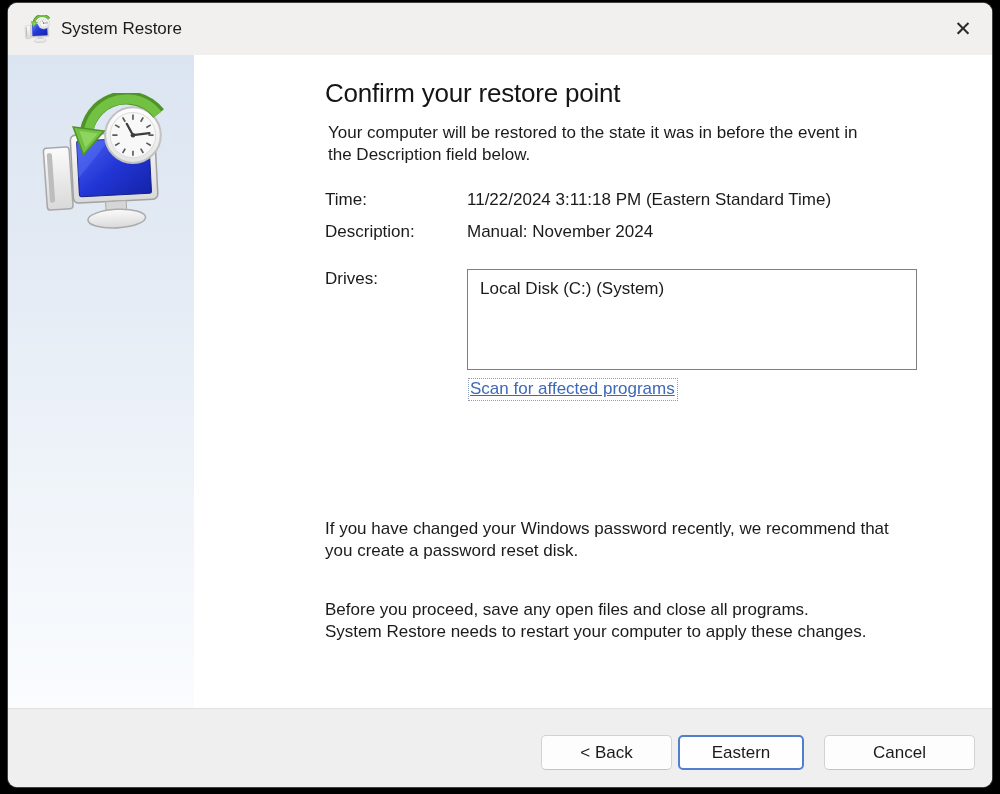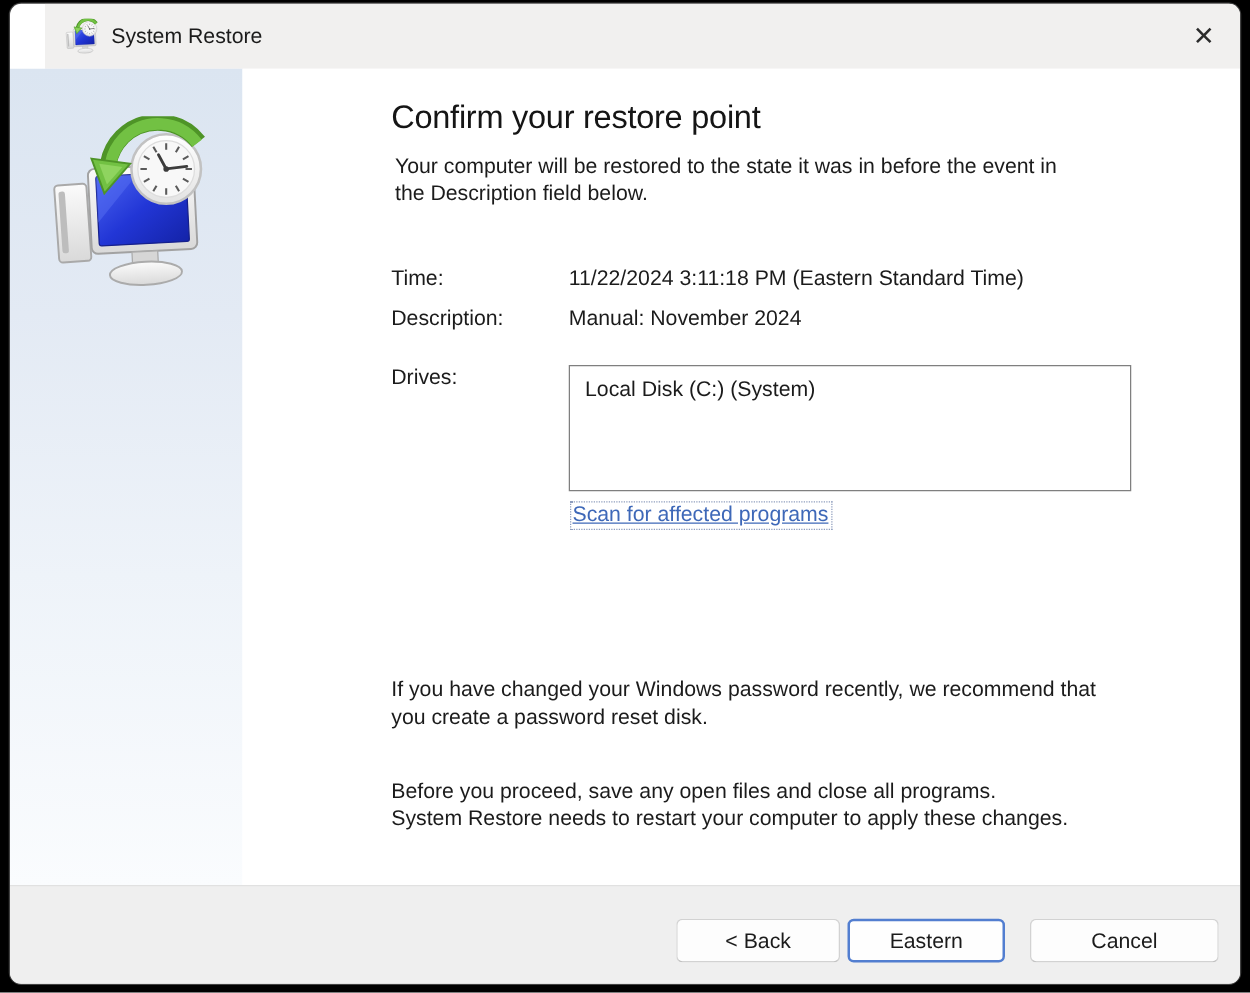--- a/index.html
+++ b/index.html
@@ -11,21 +11,20 @@
     overflow: hidden;
   }
   .window {
     position: absolute;
     left: 8px; top: 3px;
     width: 984px; height: 784px;
     background: #ffffff;
     border-radius: 9px;
     overflow: hidden;
     box-shadow: 0 0 0 1px rgba(120,120,120,0.55);
-    padding-left: 28px;
   }
   
   .titlebar {
     height: 52px;
     background: #f1f0ef;
     display: flex;
     align-items: center;
     padding: 0 12px 0 14px;
     position: relative;
   }
@@ -40,20 +39,21 @@
     color: #2b2b2b;
     background: transparent;
     border: none;
     cursor: default;
   }
   
   .content {
     position: absolute;
     top: 52px; left: 0; right: 0; bottom: 79px;
     display: flex;
+    gap: 12px;
   }
   .sidebar {
     width: 186px;
     flex: 0 0 auto;
     background: linear-gradient(180deg, #dbe5f1 0%, #e3eaf4 30%, #eef3f9 62%, #fafcfe 100%);
   }
   .sidebar-art { width: 134px; height: 140px; margin: 38px auto 0 auto; display: block; }
   .main {
     flex: 1;
     background: #ffffff;
@@ -62,21 +62,21 @@
     color: #1b1b1b;
   }
   .heading {
     font-size: 26px;
     font-weight: 400;
     color: #151515;
     letter-spacing: -0.2px;
     margin-bottom: 13px;
   }
   .intro { margin-left: 3px; line-height: 22px; }
-  .fields { margin-top: 46px; }
+  .fields { margin-top: 23px; }
   .field-row { display: flex; margin-bottom: 10px; line-height: 22px; }
   .field-label { width: 142px; flex: 0 0 auto; }
   .drives-row { display: flex; margin-top: 26px; }
   .drives-box {
     width: 450px;
     height: 101px;
     border: 1px solid #7f7f7f;
     background: #ffffff;
     padding: 9px 12px;
   }

